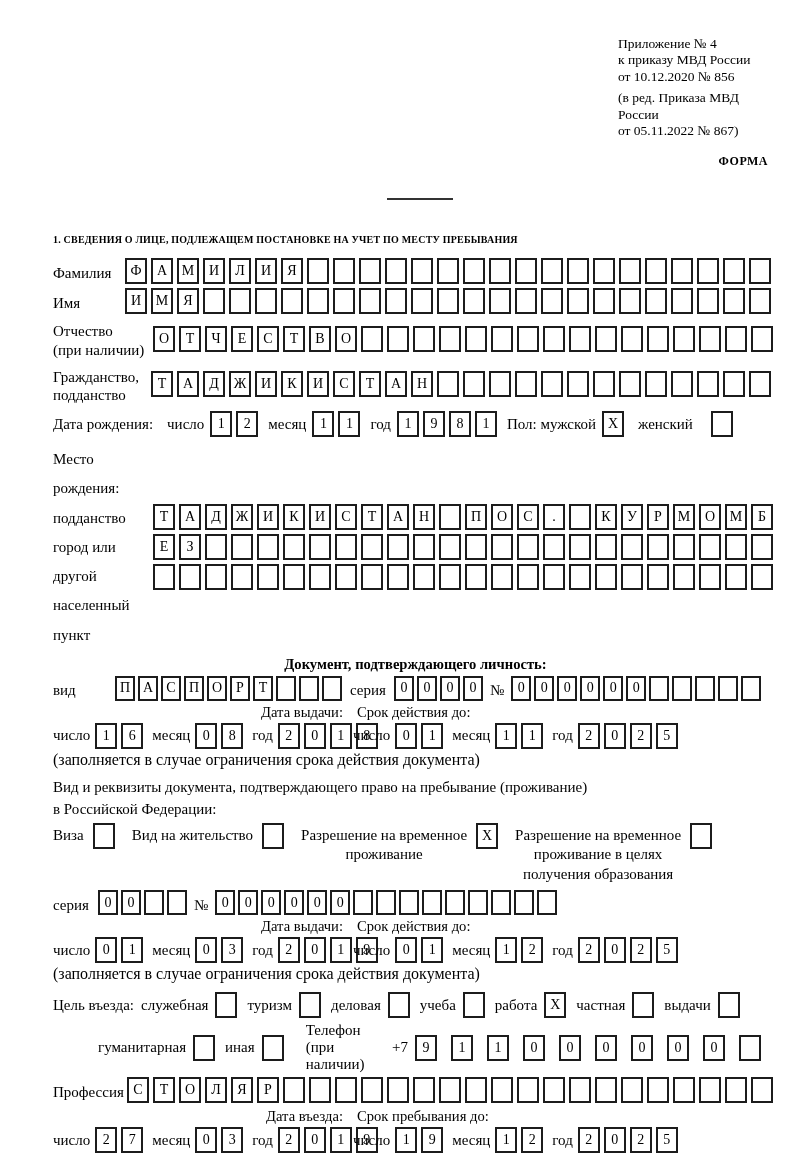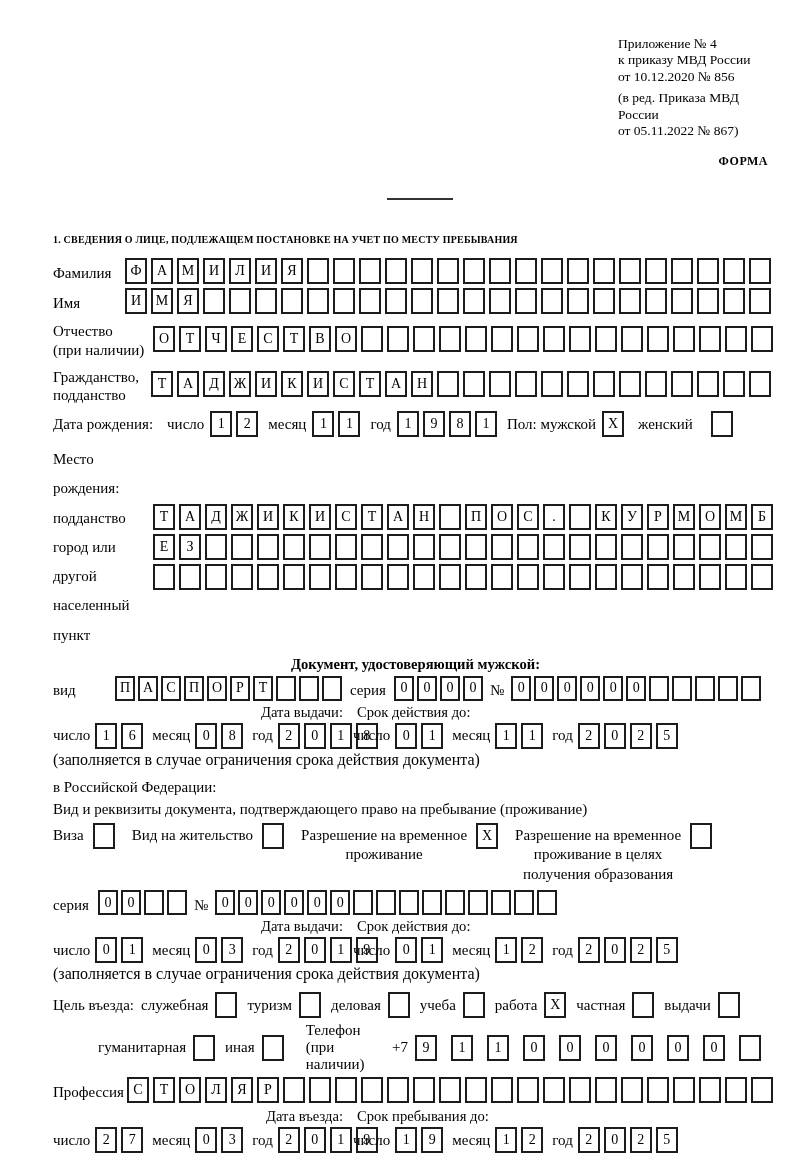--- a/index.html
+++ b/index.html
@@ -323,21 +323,21 @@
           <span class="cbox"></span>
           <span class="cbox"></span>
           <span class="cbox"></span>
           <span class="cbox"></span>
           <span class="cbox"></span>
           <span class="cbox"></span>
         </span>
     </span>
   </div>
 
-  <div class="dochead">Документ, удостоверяющий мужской:</div>
+  <div class="dochead">Документ, подтверждающего личность:</div>
 
   <div class="row sm" style="margin-top:3px">
     <span class="lab w62">вид</span>
     <span class="cells">
         <span class="cbox">П</span>
         <span class="cbox">А</span>
         <span class="cbox">С</span>
         <span class="cbox">П</span>
         <span class="cbox">О</span>
         <span class="cbox">Р</span>
@@ -411,22 +411,22 @@
             <span class="cbox">0</span>
             <span class="cbox">2</span>
             <span class="cbox">5</span>
           </span>
       </span>
     </div>
     <div class="dnote">(заполняется в случае ограничения срока действия документа)</div>
   </div>
 
   <div class="intro">
+    <div>Вид и реквизиты документа, подтверждающего право на пребывание (проживание)</div>
     <div>в Российской Федерации:</div>
-    <div>Вид и реквизиты документа, подтверждающего право на пребывание (проживание)</div>
   </div>
 
   <div class="opts">
     <div class="opt">
       <span class="ol">
           <span>Виза</span>
         </span>
       <span class="cbox"></span>
     </div>
     <div class="opt">

